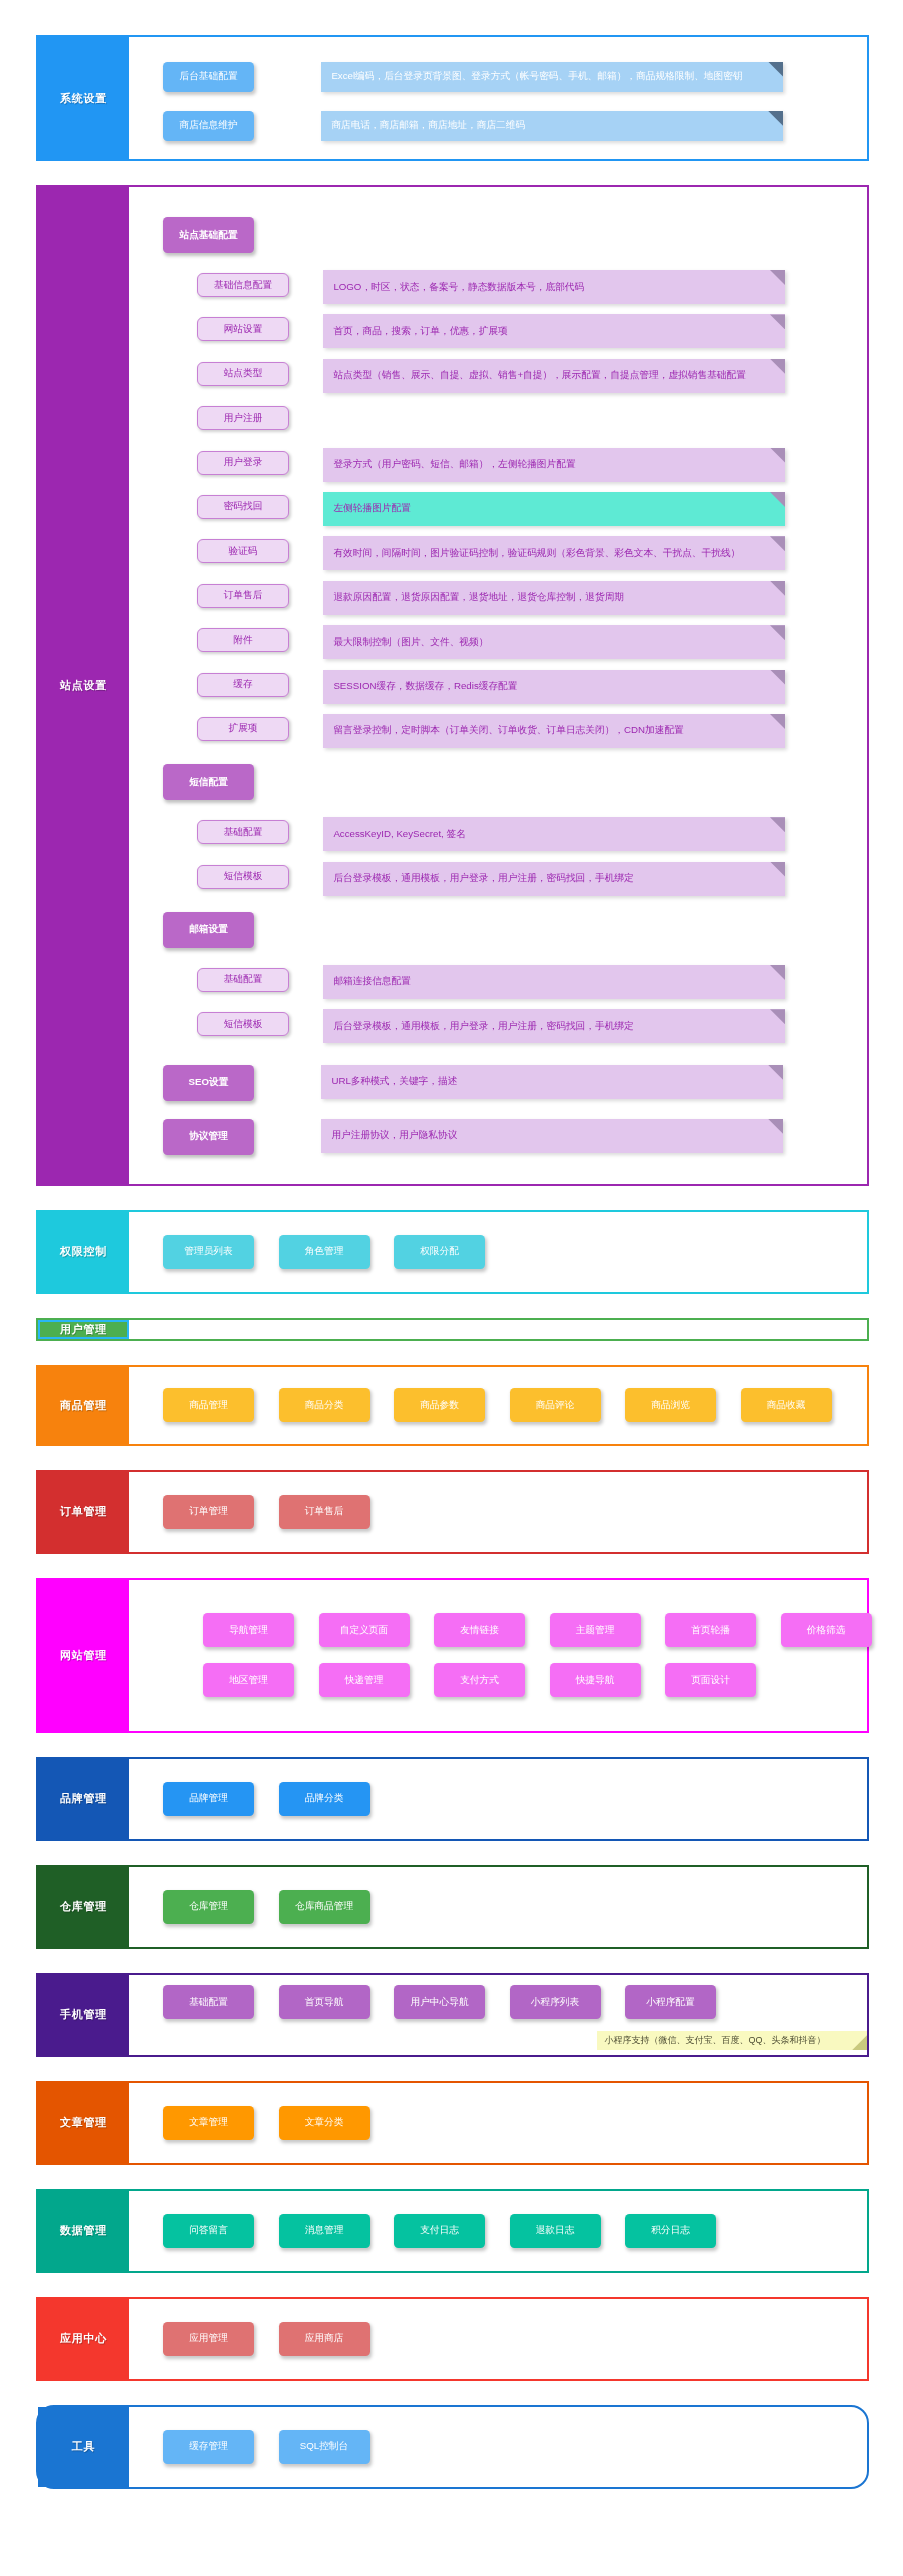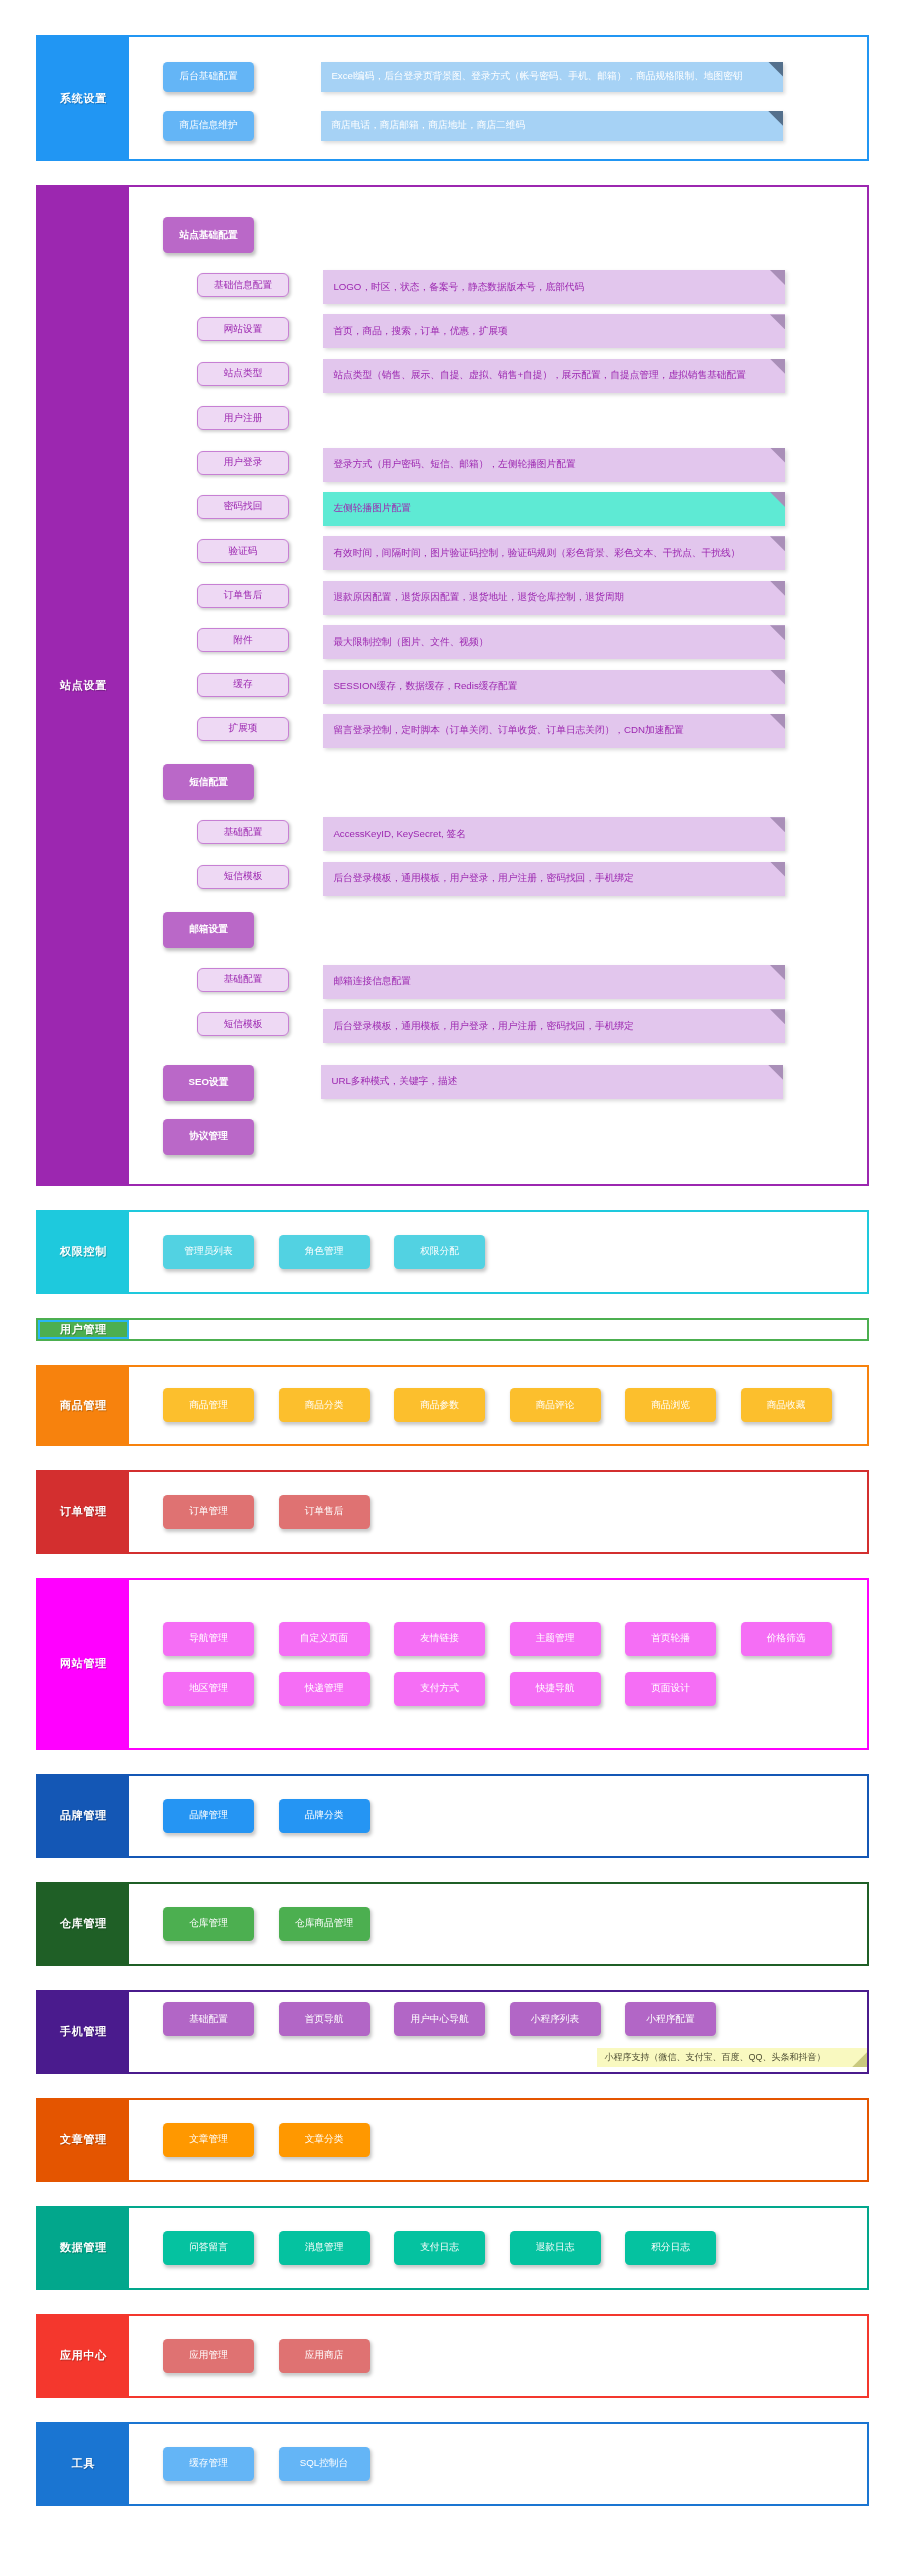--- a/index.html
+++ b/index.html
@@ -6,21 +6,21 @@
   body{width:903px;font-family:"Liberation Sans","DejaVu Sans",sans-serif;}
   #sections-root{padding-top:35px;padding-bottom:22px;}
   .section{display:flex;border:2.2px solid #888;background:#fff;margin:0 34px 24px 36px;box-sizing:border-box;}
   .sidebar{width:91px;flex:none;display:flex;align-items:center;justify-content:center;box-sizing:border-box;}
   .sidebar-label{color:#fff;font-weight:bold;font-size:11px;letter-spacing:0.7px;text-shadow:0.7px 0.7px 0.7px rgba(0,0,0,.25);}
   .content{flex:1;position:relative;box-sizing:border-box;min-width:0;}
   
   .btn{width:91px;height:34px;flex:none;border-radius:4.5px;color:#fff;font-size:9.7px;display:flex;align-items:center;justify-content:center;box-shadow:1.5px 2.2px 3.7px rgba(0,0,0,.22);cursor:pointer;}
   .btn-row{display:flex;gap:24.5px;}
   .content.simple{display:flex;align-items:center;padding-left:34px;height:80px;}
-  .content.grid{display:flex;flex-direction:column;justify-content:center;gap:16.3px;padding-left:34px;height:168px;}
+  .content.grid{display:flex;flex-direction:column;justify-content:center;gap:16.3px;padding-left:34px;height:151px;margin-left:40px;}
   
   .sec-system .content{height:122px;padding:24.5px 0 0 34px;}
   .sec-goods .content.simple{height:77px;}
   .sec-mobile .content{height:80px;}
   .sec-mobile .btn-row{margin:10.4px 0 0 34px;}
   .sec-users .sidebar{border:2.2px solid #29b6f6;}
   
   .s-row{display:flex;align-items:flex-start;margin-bottom:19.3px;}
   .s-btn{width:91px;height:30px;flex:none;border-radius:4.5px;color:#fff;font-size:9.7px;display:flex;align-items:center;justify-content:center;box-shadow:1.5px 2.2px 3.7px rgba(0,0,0,.22);cursor:pointer;}
   .note{position:relative;width:462px;box-sizing:border-box;display:flex;align-items:center;font-size:9.7px;padding:3px 22px 3px 10.4px;box-shadow:1.5px 2.2px 3.7px rgba(0,0,0,.15);}
@@ -126,20 +126,21 @@
         <div class="p-row">
           <div class="p-sub" style="background: rgb(238, 217, 244); border-color: rgb(199, 127, 212); color: rgb(156, 39, 176);">短信模板</div>
           <div class="note" style="background: rgb(226, 198, 237); color: rgb(156, 39, 176);">后台登录模板，通用模板，用户登录，用户注册，密码找回，手机绑定<span class="fold" style="background: rgb(169, 143, 184);"></span></div>
         </div>
         <div class="p-grouprow first">
           <div class="p-group" style="background: rgb(186, 104, 200);">SEO设置</div>
           <div class="note" style="background: rgb(226, 198, 237); color: rgb(156, 39, 176);">URL多种模式，关键字，描述<span class="fold" style="background: rgb(169, 143, 184);"></span></div>
         </div>
         <div class="p-grouprow">
           <div class="p-group" style="background: rgb(186, 104, 200);">协议管理</div>
+          <div class="note" style="background: rgb(226, 198, 237); color: rgb(156, 39, 176);">用户注册协议，用户隐私协议<span class="fold" style="background: rgb(169, 143, 184);"></span></div>
         </div>
       </div>
     </div>
     <div class="section sec-permission" style="border-color: rgb(30, 201, 221);">
       <div class="sidebar" style="background: rgb(30, 201, 221);">
         <div class="sidebar-label">权限控制</div>
       </div>
       <div class="content simple">
         <div class="btn-row">
           <div class="btn" style="background: rgb(82, 210, 226);">管理员列表</div>
@@ -267,21 +268,21 @@
       <div class="sidebar" style="background: rgb(244, 55, 45);">
         <div class="sidebar-label">应用中心</div>
       </div>
       <div class="content simple">
         <div class="btn-row">
           <div class="btn" style="background: rgb(223, 114, 114);">应用管理</div>
           <div class="btn" style="background: rgb(223, 114, 114);">应用商店</div>
         </div>
       </div>
     </div>
-    <div class="section sec-tools" style="border-color: rgb(26, 117, 210);">
+    <div class="section sec-tools" style="border-color: rgb(26, 117, 210); border-radius: 18px;">
       <div class="sidebar" style="background: rgb(26, 117, 210);">
         <div class="sidebar-label">工具</div>
       </div>
       <div class="content simple">
         <div class="btn-row">
           <div class="btn" style="background: rgb(100, 181, 246);">缓存管理</div>
           <div class="btn" style="background: rgb(100, 181, 246);">SQL控制台</div>
         </div>
       </div>
     </div>

